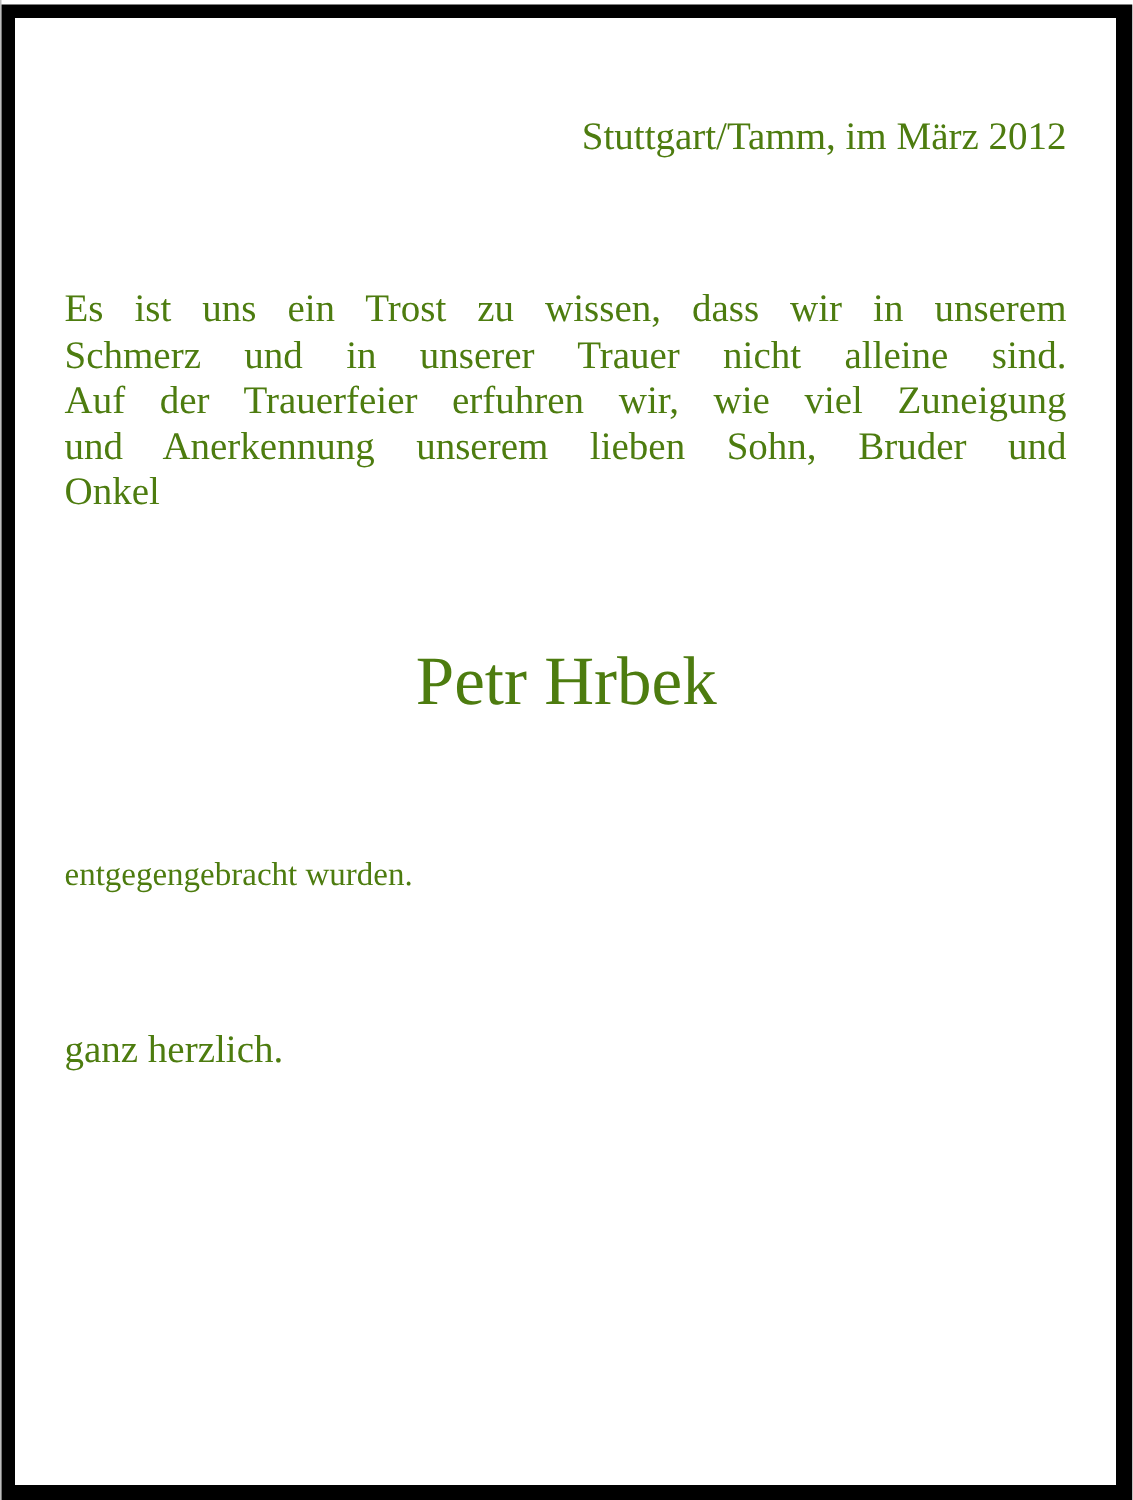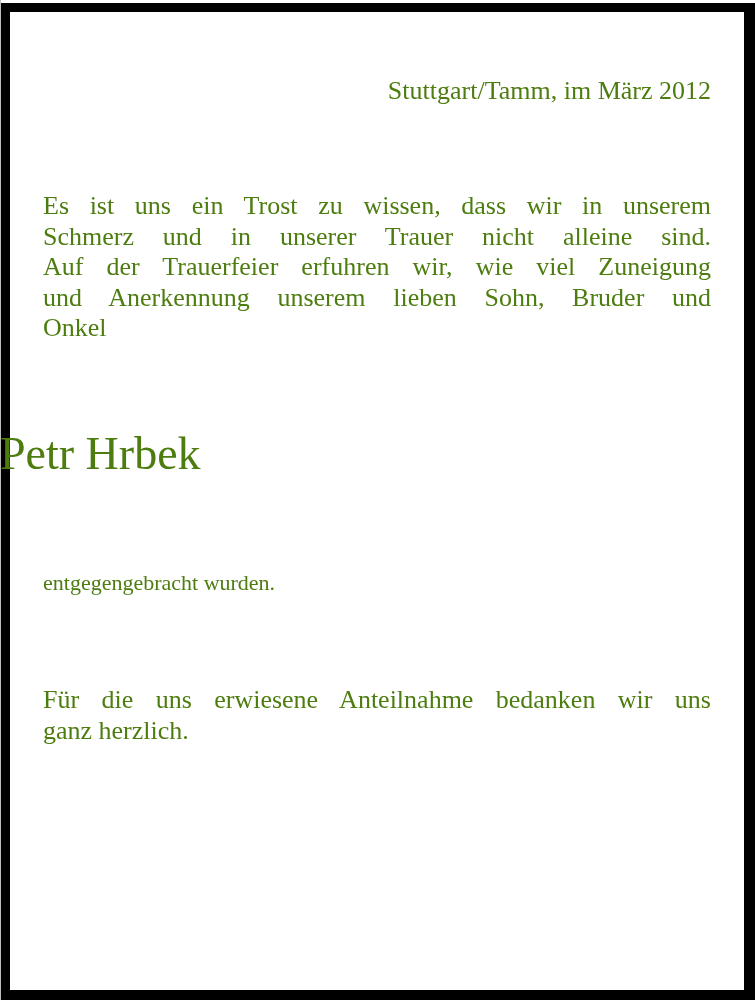--- a/index.html
+++ b/index.html
@@ -11,21 +11,21 @@
     border-right: 11px solid #000; border-bottom: 10px solid #000;
     background: #fff;
   }
   .edge-gray { position: absolute; left: 0; top: 0; width: 1px; height: 1000px; background: #bdbdbd; }
   .text { position: absolute; font-family: "Liberation Serif", "DejaVu Serif", serif; color: #4d7c0f; }
   .date { right: 44px; top: 76px; font-size: 26px; line-height: 30px; white-space: nowrap; }
   .para { left: 43px; width: 668px; font-size: 26px; line-height: 30.5px; text-align: justify; }
   .para1 { top: 191px; }
   .para1 .l { display: block; text-align: justify; text-align-last: justify; height: 30.5px; }
   .para1 .l.last { text-align-last: left; }
-  .name { left: 0; width: 755px; top: 426px; font-size: 46px; line-height: 56px; }
+  .name { left: 0; width: 755px; top: 426px; text-align: center; font-size: 46px; line-height: 56px; }
   .after { left: 43px; top: 568px; font-size: 22px; line-height: 30px; }
   .thanks { left: 43px; top: 684px; width: 668px; font-size: 26px; line-height: 31px; }
   .thanks .l { display: block; text-align: justify; text-align-last: justify; }
   .thanks .l.last { text-align-last: left; }
   .sign { left: 245px; top: 832px; font-size: 25px; line-height: 30px; }
   .sign .l { display: block; white-space: nowrap; }
 </style>
 </head>
 <body>
 
@@ -40,18 +40,17 @@
   <span class="l">Auf der Trauerfeier erfuhren wir, wie viel Zuneigung</span>
   <span class="l">und Anerkennung unserem lieben Sohn, Bruder und</span>
   <span class="l last">Onkel</span>
 </div>
 
 <div class="text name">Petr Hrbek</div>
 
 <div class="text after">entgegengebracht wurden.</div>
 
 <div class="text thanks">
-  <span class="l">Für die uns erwiesene Anteilnahme bedanken wir uns</span>
   <span class="l last">ganz herzlich.</span>
 </div>
 
 <div class="text sign">
 </div>
 
 </body></html>

